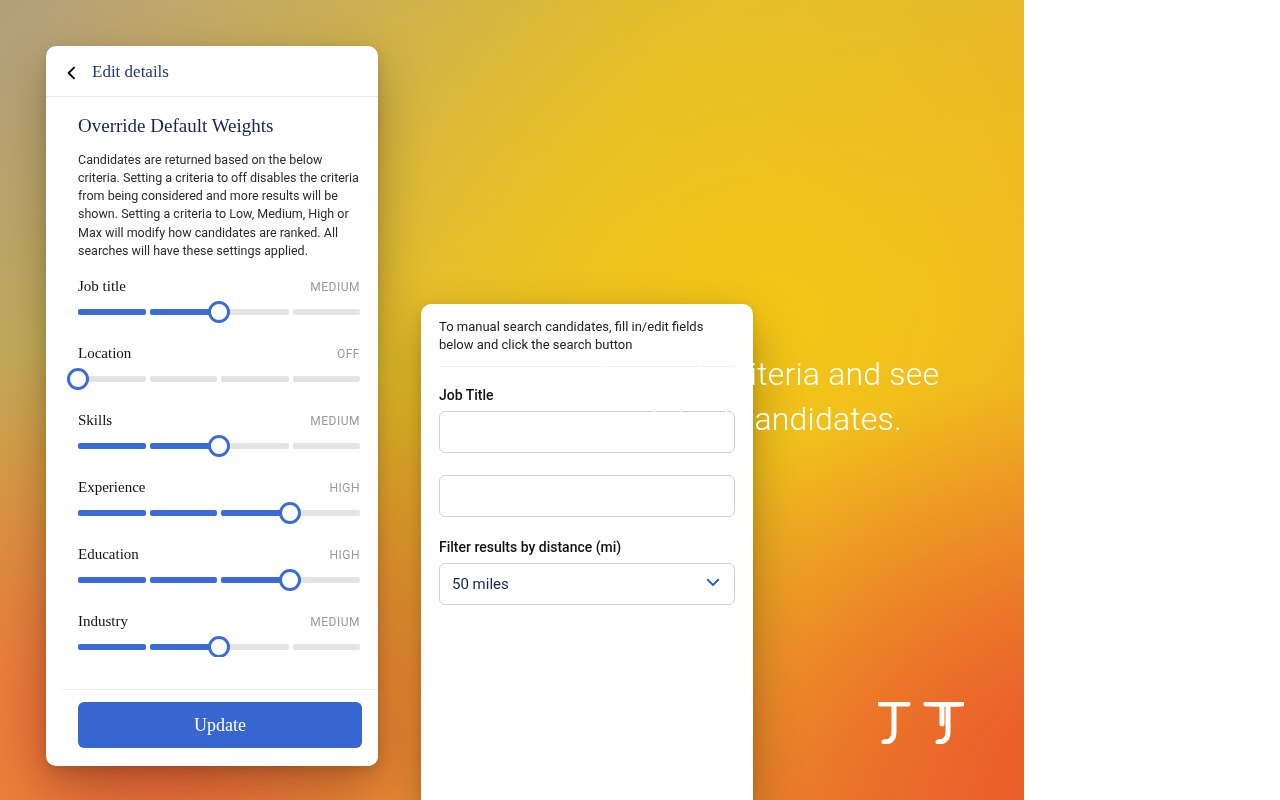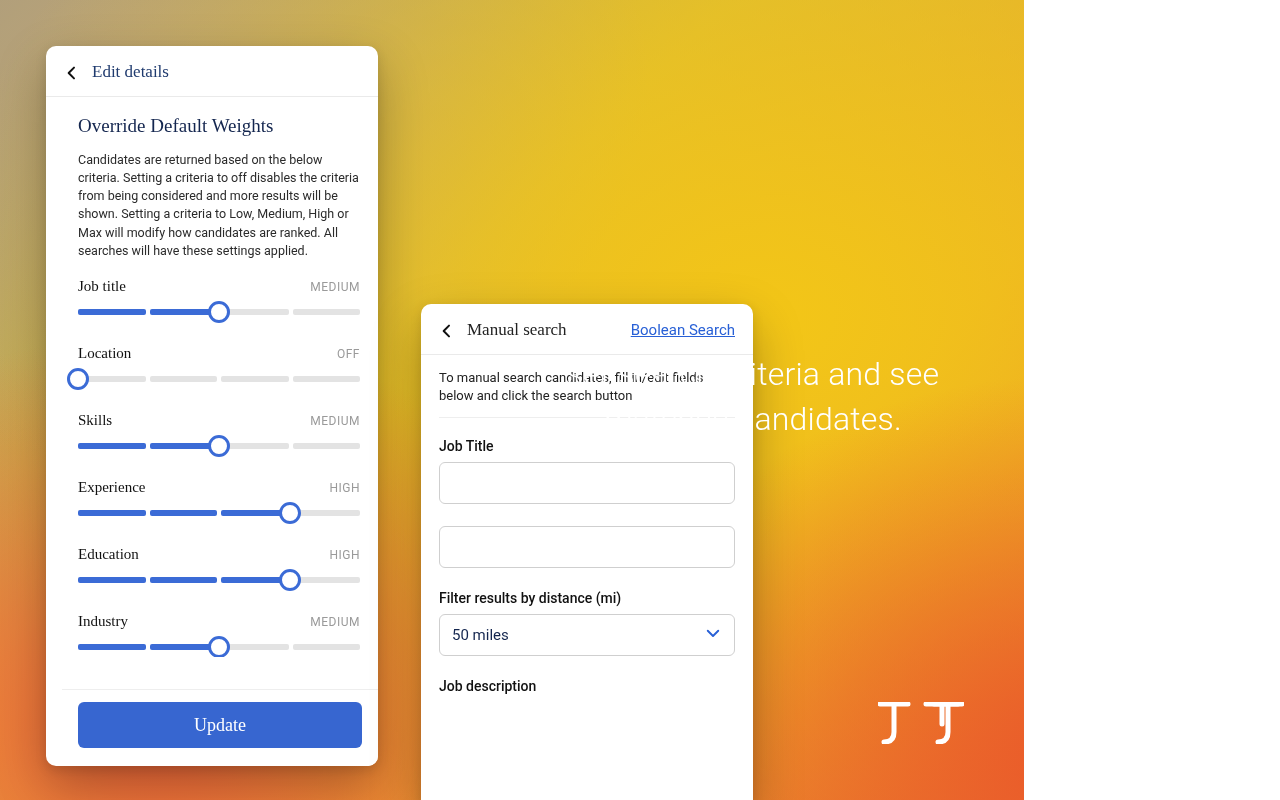--- a/index.html
+++ b/index.html
@@ -175,31 +175,20 @@
           </div>
         </div>
 
     </div>
     <div class="c1-footer">
       <button class="update-btn">Update</button>
     </div>
   </div>
 
   <div class="card2">
-    <div class="c2-header">
-      <div class="c2-left">
-        <span class="back-chevron">
-          <svg viewBox="0 0 24 24" width="16" height="16">
-              <path d="M15 4 L7 12 L15 20" fill="none" stroke="#111" stroke-width="3" stroke-linecap="round" stroke-linejoin="round"></path>
-            </svg>
-        </span>
-        <span class="c2-title">Manual search</span>
-      </div>
-      <span class="boolean-link">Boolean Search</span>
-    </div>
     <div class="c2-body">
       <div class="c2-desc">To manual search candidates, fill in/edit fields below and click the search button</div>
 
       <div class="field">
         <div class="field-label">Job Title</div>
         <input class="text-input" style="">
       </div>
 
       <div class="field">
         <input class="text-input" style="">
@@ -210,23 +199,20 @@
         <div class="select">
           <span>50 miles</span>
           <span class="chevron-down">
             <svg viewBox="0 0 24 24" width="18" height="18">
                 <path d="M5 9 L12 16 L19 9" fill="none" stroke="#2860d6" stroke-width="2.5" stroke-linecap="round" stroke-linejoin="round"></path>
               </svg>
           </span>
         </div>
       </div>
 
-      <div class="field">
-        <div class="field-label">Job description</div>
-      </div>
 
     </div>
   </div>
 
   <div class="headline">set search criteria and see matched candidates.</div>
 
   <div class="logo">
     <svg viewBox="0 0 86 42" width="86" height="42">
       <path d="M2 2 H30 M16 2 V30 Q16 40 6 40" fill="none" stroke="#fff" stroke-width="5" stroke-linecap="round"></path>
       <path d="M84 2 H56 M70 2 V30 Q70 40 80 40" fill="none" stroke="#fff" stroke-width="5" stroke-linecap="round" transform="scale(-1,1) translate(-140,0)"></path>

